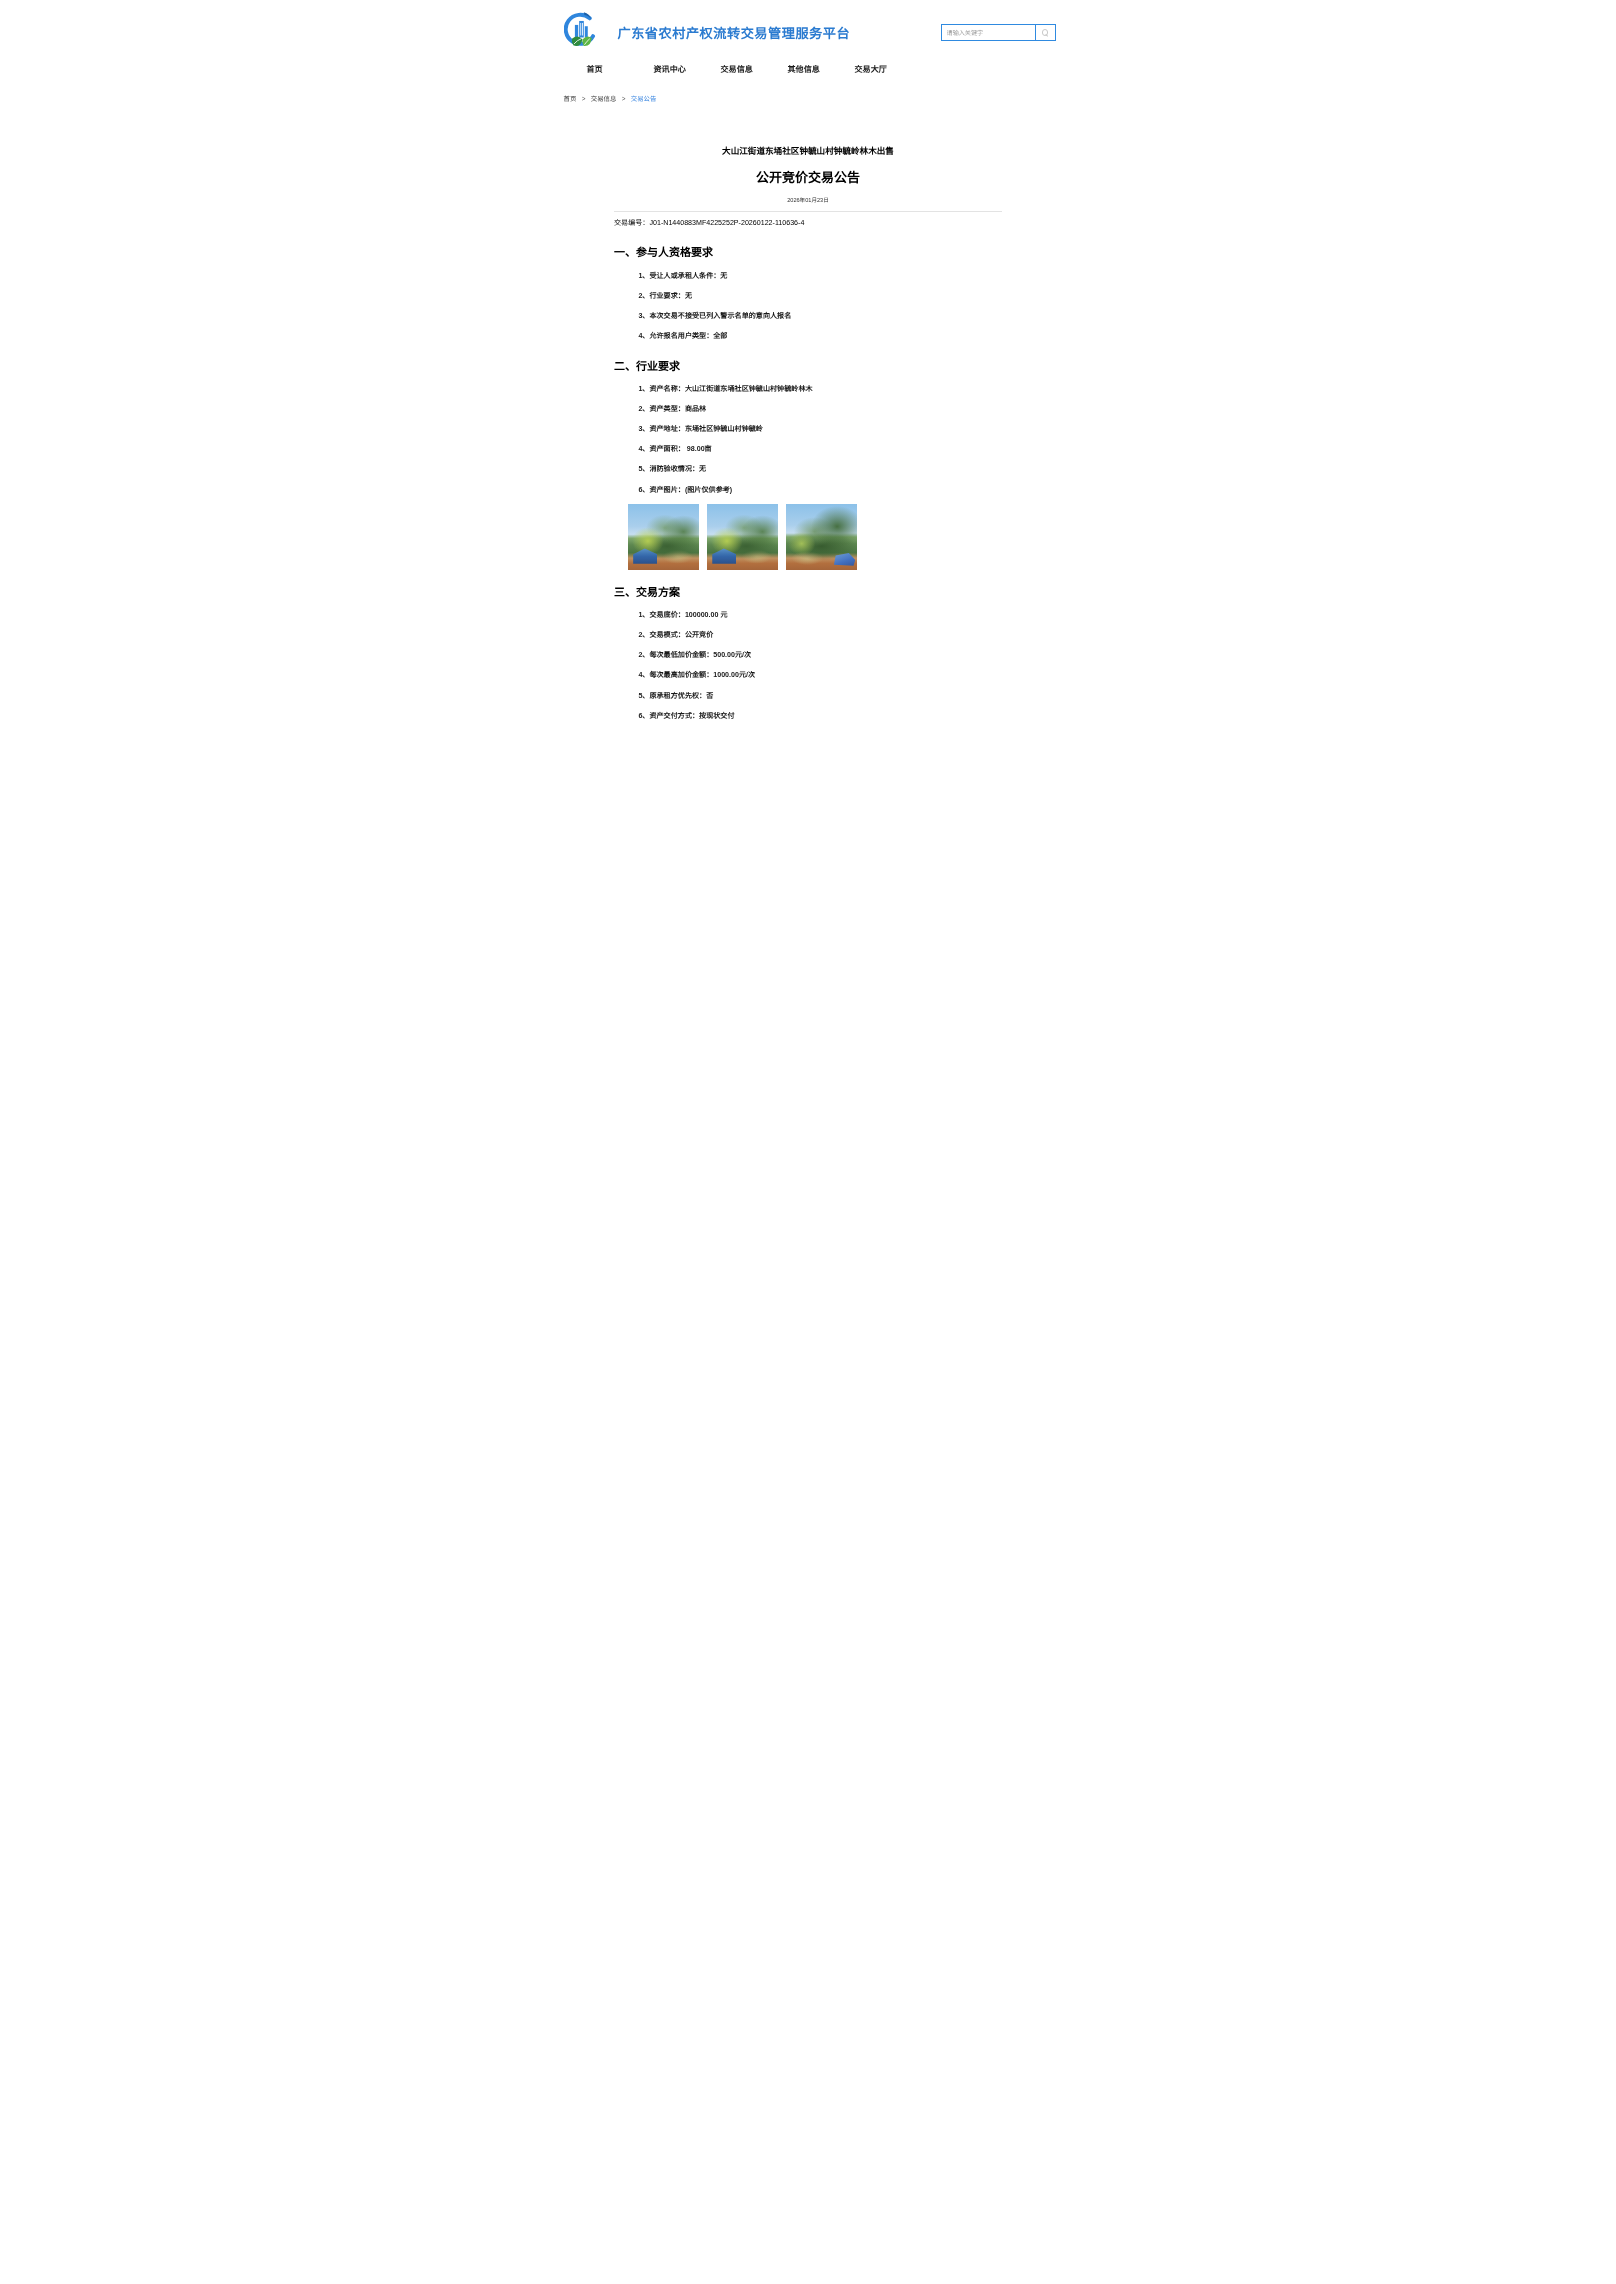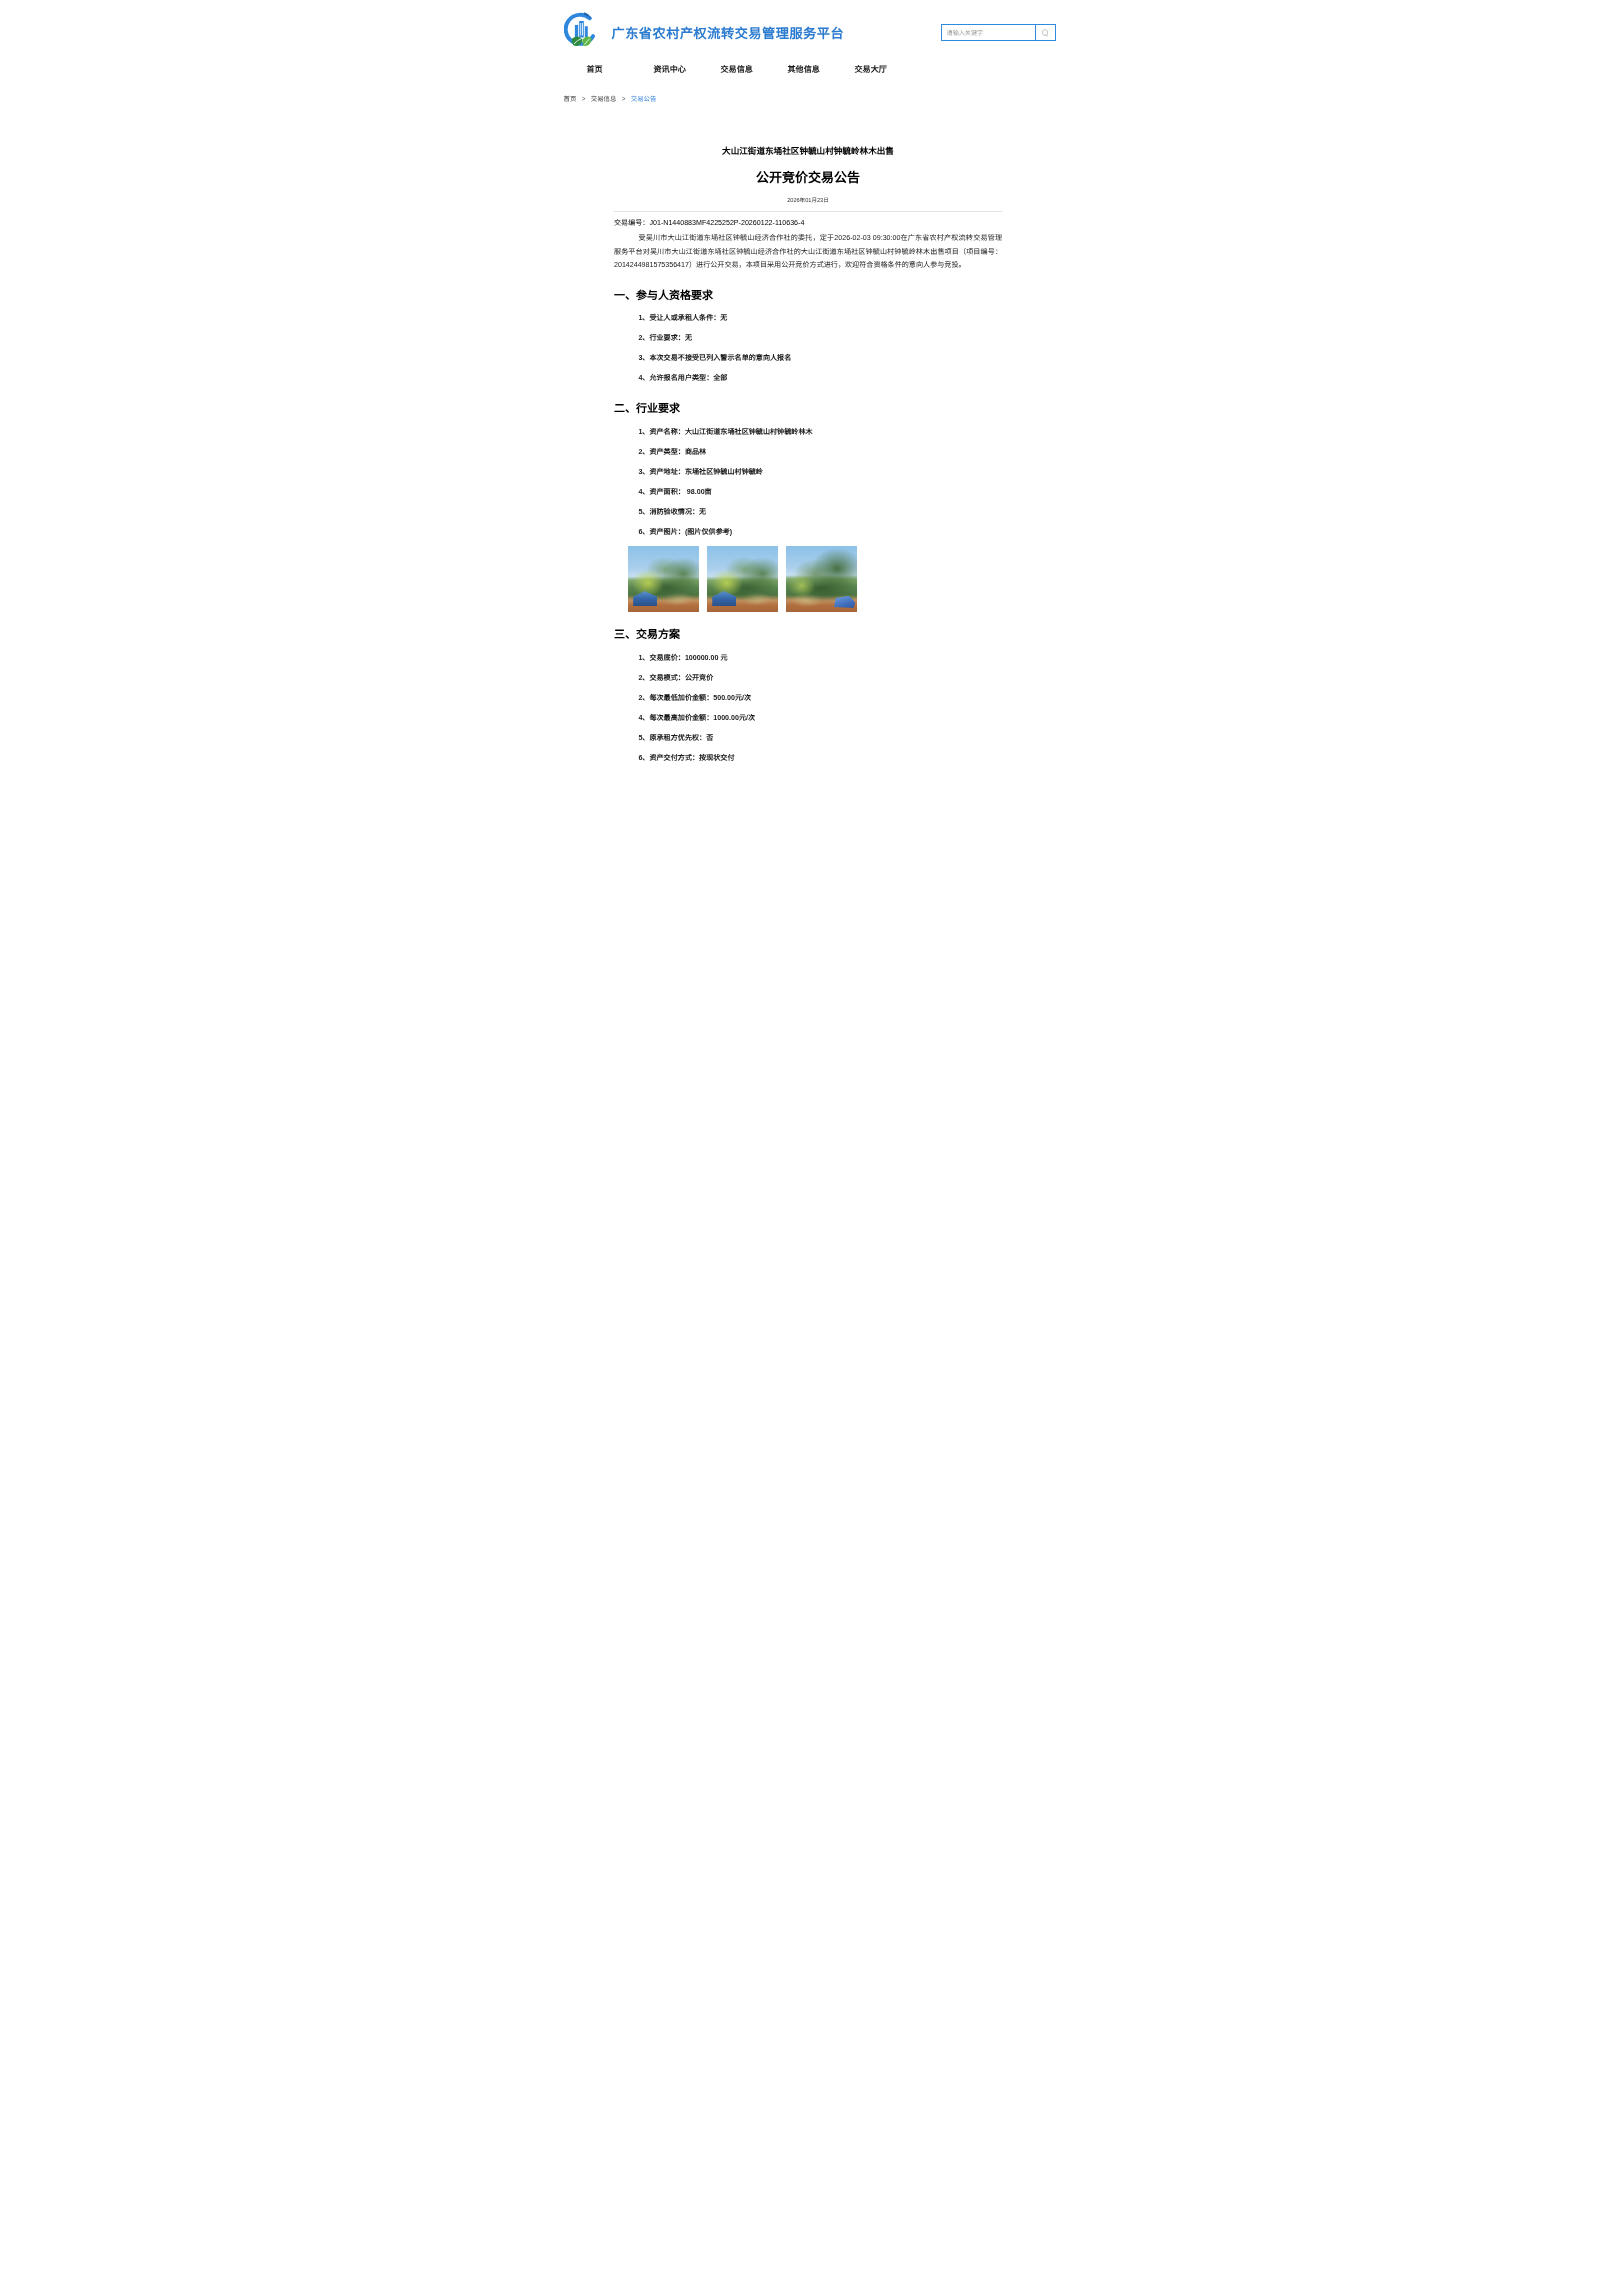--- a/index.html
+++ b/index.html
@@ -11,21 +11,21 @@
   .top-utility { display:flex; justify-content:space-between; align-items:center; padding:39px 33px 0 35px; }
   .tu-left { font-size:6.1px; color:#666; display:flex; align-items:center; gap:6.1px; }
   .tu-left a { color:#4a90e2; text-decoration:none; }
   .tu-right { display:flex; align-items:center; gap:4.6px; }
   .service-label { font-size:6.6px; font-weight:700; color:#555; }
   .phone-icon svg { display:block; }
   .phone-number { font-size:8.1px; font-weight:700; color:#3a86e0; letter-spacing:0.3px; }
 
   
   .site-header { display:flex; justify-content:space-between; align-items:center; padding:11.2px 32px 0 35px; }
-  .brand { display:flex; align-items:center; gap:15px; }
+  .brand { display:flex; align-items:center; gap:21px; }
   .brand-logo svg { display:block; }
   .brand-title { font-size:13.2px; font-weight:700; color:#2b7bd0; letter-spacing:0.5px; }
   .search-box { display:flex; border:1px solid #2f8ae0; width:115px; height:17.3px; }
   .search-input { flex:1; border:0; outline:none; padding:0 5.1px; font-size:6.1px; color:#333;
                   font-family:"Liberation Sans","DejaVu Sans",sans-serif; min-width:0; }
   .search-input::placeholder { color:#9a9a9a; }
   .search-btn { width:19.3px; border:0; border-left:1px solid #2f8ae0; background:#fff; cursor:pointer;
                 display:flex; align-items:center; justify-content:center; }
   .mag { position:relative; width:7.1px; height:7.1px; }
   .mag::before { content:""; position:absolute; left:0; top:0; width:4.6px; height:4.6px;
@@ -129,21 +129,20 @@
     <span class="crumb current">交易公告</span>
   </div>
 
   <div class="article">
     <div class="art-title">大山江街道东埇社区钟毓山村钟毓岭林木出售</div>
     <div class="art-subtitle">公开竞价交易公告</div>
     <div class="art-date">2026年01月23日</div>
     <hr class="art-divider">
     <div class="deal-no">交易编号：J01-N1440883MF4225252P-20260122-110636-4</div>
 
-    <p class="intro">受吴川市大山江街道东埇社区钟毓山经济合作社的委托，定于2026-02-03 09:30:00在广东省农村产权流转交易管理服务平台对吴川市大山江街道东埇社区钟毓山经济合作社的大山江街道东埇社区钟毓山村钟毓岭林木出售项目（项目编号：2014244981575356417）进行公开交易，本项目采用公开竞价方式进行，欢迎符合资格条件的意向人参与竞投。</p>
 
     <div class="sec-heading">一、参与人资格要求</div>
     <p class="item">1、受让人或承租人条件：无</p>
     <p class="item">2、行业要求：无</p>
     <p class="item">3、本次交易不接受已列入警示名单的意向人报名</p>
     <p class="item">4、允许报名用户类型：全部</p>
 
     <div class="sec-heading">二、行业要求</div>
     <p class="item">1、资产名称：大山江街道东埇社区钟毓山村钟毓岭林木</p>
     <p class="item">2、资产类型：商品林</p>

